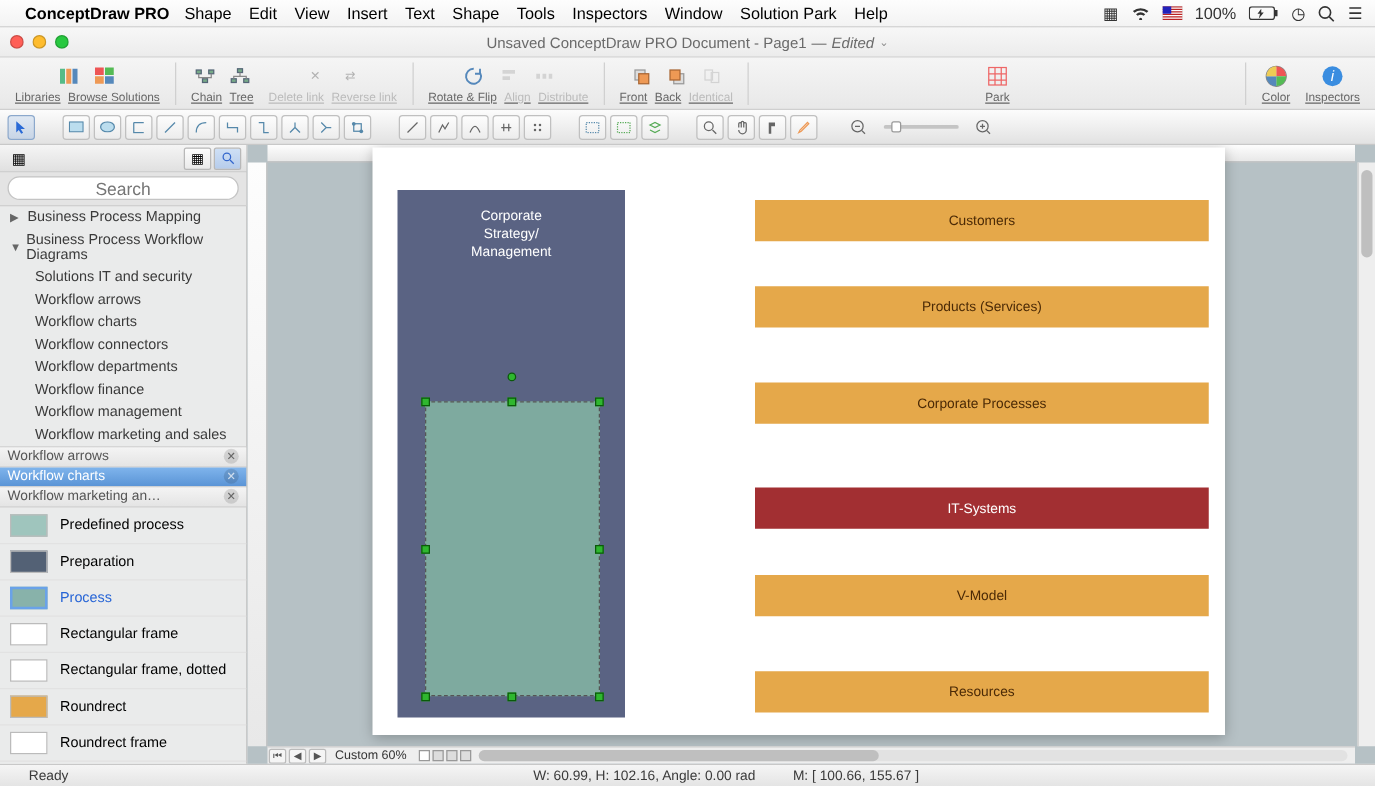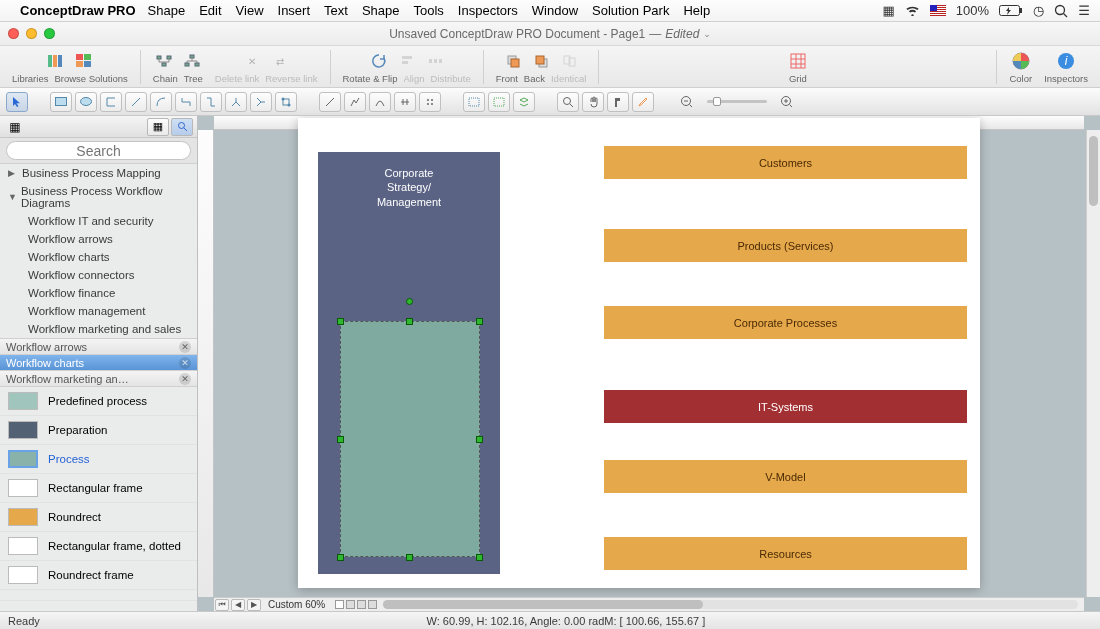--- a/index.html
+++ b/index.html
@@ -18,21 +18,21 @@
 .ball.close { background: #ff5f57; }
 .ball.min { background: #febc2e; }
 .ball.max { background: #28c840; }
 .doc-title { position: absolute; left: 50%; transform: translateX(-50%); font-size: 12px; color: #6a6a6a; display: flex; align-items: center; gap: 4px; text-align: center; }
 .doc-title .edited { font-style: italic; }
 .doc-title .chev { font-size: 9px; color: #888; }
 
 .maintoolbar { height: 42px; background: linear-gradient(#f5f5f5,#e8e8e8); border-bottom: 1px solid #cfcfcf; display: flex; align-items: center; padding: 0 6px; font-size: 10px; color: #555; }
 .tb-group { display: flex; flex-direction: column; align-items: center; margin: 0 6px; }
 .tb-group .icons { display: flex; gap: 8px; align-items: center; height: 24px; }
-.tb-group .labels { display: flex; gap: 6px; font-size: 9.5px; color: #666; }
+.tb-group .labels { display: flex; gap: 6px; font-size: 9.5px; color: #666; text-decoration: underline; }
 .tb-group.disabled .labels { color: #bbb; }
 .tb-icon { width: 20px; height: 20px; display: flex; align-items: center; justify-content: center; }
 .tb-sep { width: 1px; height: 34px; background: #d0d0d0; margin: 0 6px; }
 .tb-flex { flex: 1; }
 
 .tooliconbar { height: 28px; background: linear-gradient(#fcfcfc,#e2e2e2); border-bottom: 1px solid #c8c8c8; display: flex; align-items: center; padding: 0 6px; gap: 3px; }
 .ti-btn { width: 22px; height: 20px; border: 1px solid #c0c0c0; border-radius: 3px; background: linear-gradient(#fdfdfd,#ececec); display: flex; align-items: center; justify-content: center; font-size: 11px; color: #555; }
 .ti-btn.selected { background: linear-gradient(#dfe8f3,#c8d5e6); border-color: #8ba8cc; }
 .ti-gap { width: 16px; }
 
@@ -84,21 +84,21 @@
 .bigbox { position: absolute; left: 20px; top: 34px; width: 182px; height: 422px; background: #5a6383; }
 .bigbox .label { text-align: center; color: #fff; font-size: 11px; line-height: 1.3; padding-top: 14px; white-space: pre-line; }
 .proc-shape { position: absolute; left: 42px; top: 203px; width: 140px; height: 236px; background: #7eaa9f; border: 1px dashed #555; }
 .handle { position: absolute; width: 7px; height: 7px; background: #2fb72f; border: 1px solid #0a5a0a; }
 .handle.rot { border-radius: 50%; }
 .orangebox { position: absolute; left: 306px; width: 363px; height: 33px; background: #e5a84a; display: flex; align-items: center; justify-content: center; font-size: 11px; color: #4b2a06; }
 .redbox { background: #a22f32; color: #fff; }
 
 .statusbar { height: 18px; background: linear-gradient(#f5f5f5,#e4e4e4); border-top: 1px solid #c8c8c8; display: flex; align-items: center; font-size: 11px; color: #3a3a3a; padding: 0 8px; }
 .statusbar .sgap { flex: 1; }
-.statusbar .cell { margin: 0 0; text-align: center; }
+.statusbar .cell { margin: 0 15px; text-align: center; }
 
 svg { display: block; }
 .zoom-slider { display:flex; align-items:center; gap:6px; margin-left:6px; }
 .zoom-slider .track { width:60px; height:3px; background:#c4c4c4; border-radius:2px; position:relative; }
 .zoom-slider .knob { position:absolute; left:6px; top:-3px; width:8px; height:9px; background:#fff; border:1px solid #999; border-radius:2px; }
 </style>
 </head>
 <body>
 
 <div class="menubar">
@@ -290,21 +290,21 @@
           <svg width="16" height="16">
             <rect x="1" y="1" width="14" height="14" fill="none" stroke="#e66"></rect>
             <line x1="1" y1="6" x2="15" y2="6" stroke="#e66"></line>
             <line x1="1" y1="11" x2="15" y2="11" stroke="#e66"></line>
             <line x1="6" y1="1" x2="6" y2="15" stroke="#e66"></line>
             <line x1="11" y1="1" x2="11" y2="15" stroke="#e66"></line>
           </svg>
         </span>
       </div>
     <div class="labels">
-        <span>Grid</span>
+        <span>Park</span>
       </div>
   </div>
   <div class="tb-flex"></div>
   <div class="tb-sep"></div>
   <div class="tb-group">
     <div class="icons">
         <span class="tb-icon">
           <svg width="20" height="20">
             <circle cx="10" cy="10" r="8" fill="none" stroke="#888"></circle>
             <path d="M10 2a8 8 0 018 8h-8z" fill="#e55"></path>
@@ -502,30 +502,33 @@
     <div class="tree" id="tree">
         <div class="trow head">
           <span class="tri">▶</span>
           <span>Business Process Mapping</span>
         </div>
         <div class="trow head">
           <span class="tri">▼</span>
           <span>Business Process Workflow Diagrams</span>
         </div>
         <div class="trow child">
-          <span>Workflow IT and security</span>
+          <span>Solutions IT and security</span>
         </div>
         <div class="trow child">
           <span>Workflow arrows</span>
         </div>
         <div class="trow child">
           <span>Workflow charts</span>
         </div>
         <div class="trow child">
           <span>Workflow connectors</span>
+        </div>
+        <div class="trow child">
+          <span>Workflow departments</span>
         </div>
         <div class="trow child">
           <span>Workflow finance</span>
         </div>
         <div class="trow child">
           <span>Workflow management</span>
         </div>
         <div class="trow child">
           <span>Workflow marketing and sales</span>
         </div>
@@ -555,26 +558,26 @@
         </div>
         <div class="srow selected">
           <div class="sthumb" style="background: rgb(136, 178, 170);"></div>
           <span>Process</span>
         </div>
         <div class="srow">
           <div class="sthumb" style="background: rgb(255, 255, 255);"></div>
           <span>Rectangular frame</span>
         </div>
         <div class="srow">
+          <div class="sthumb" style="background: rgb(255, 255, 255);"></div>
+          <span>Rectangular frame, dotted</span>
+        </div>
+        <div class="srow">
           <div class="sthumb" style="background: rgb(229, 168, 74);"></div>
           <span>Roundrect</span>
-        </div>
-        <div class="srow">
-          <div class="sthumb" style="background: rgb(255, 255, 255);"></div>
-          <span>Rectangular frame, dotted</span>
         </div>
         <div class="srow">
           <div class="sthumb" style="background: rgb(255, 255, 255);"></div>
           <span>Roundrect frame</span>
         </div>
         <div class="srow"></div>
       </div>
   </div>
 
   <div class="canvasarea">
@@ -591,21 +594,21 @@
       <div class="handle rot" style="left:108px; top:180px;"></div>
       <div class="handle" style="left:39px; top:200px;"></div>
       <div class="handle" style="left:108px; top:200px;"></div>
       <div class="handle" style="left:178px; top:200px;"></div>
       <div class="handle" style="left:39px; top:318px;"></div>
       <div class="handle" style="left:178px; top:318px;"></div>
       <div class="handle" style="left:39px; top:436px;"></div>
       <div class="handle" style="left:108px; top:436px;"></div>
       <div class="handle" style="left:178px; top:436px;"></div>
       <div id="rboxes">
-          <div class="orangebox" style="top: 28px;">Customers</div>
+          <div class="orangebox" style="top: 42px;">Customers</div>
           <div class="orangebox" style="top: 111px;">Products (Services)</div>
           <div class="orangebox" style="top: 188px;">Corporate Processes</div>
           <div class="orangebox redbox" style="top: 272px;">IT-Systems</div>
           <div class="orangebox" style="top: 342px;">V-Model</div>
           <div class="orangebox" style="top: 419px;">Resources</div>
         </div>
     </div>
     <div class="scrollbarv">
         <div class="thumb"></div>
       </div>

